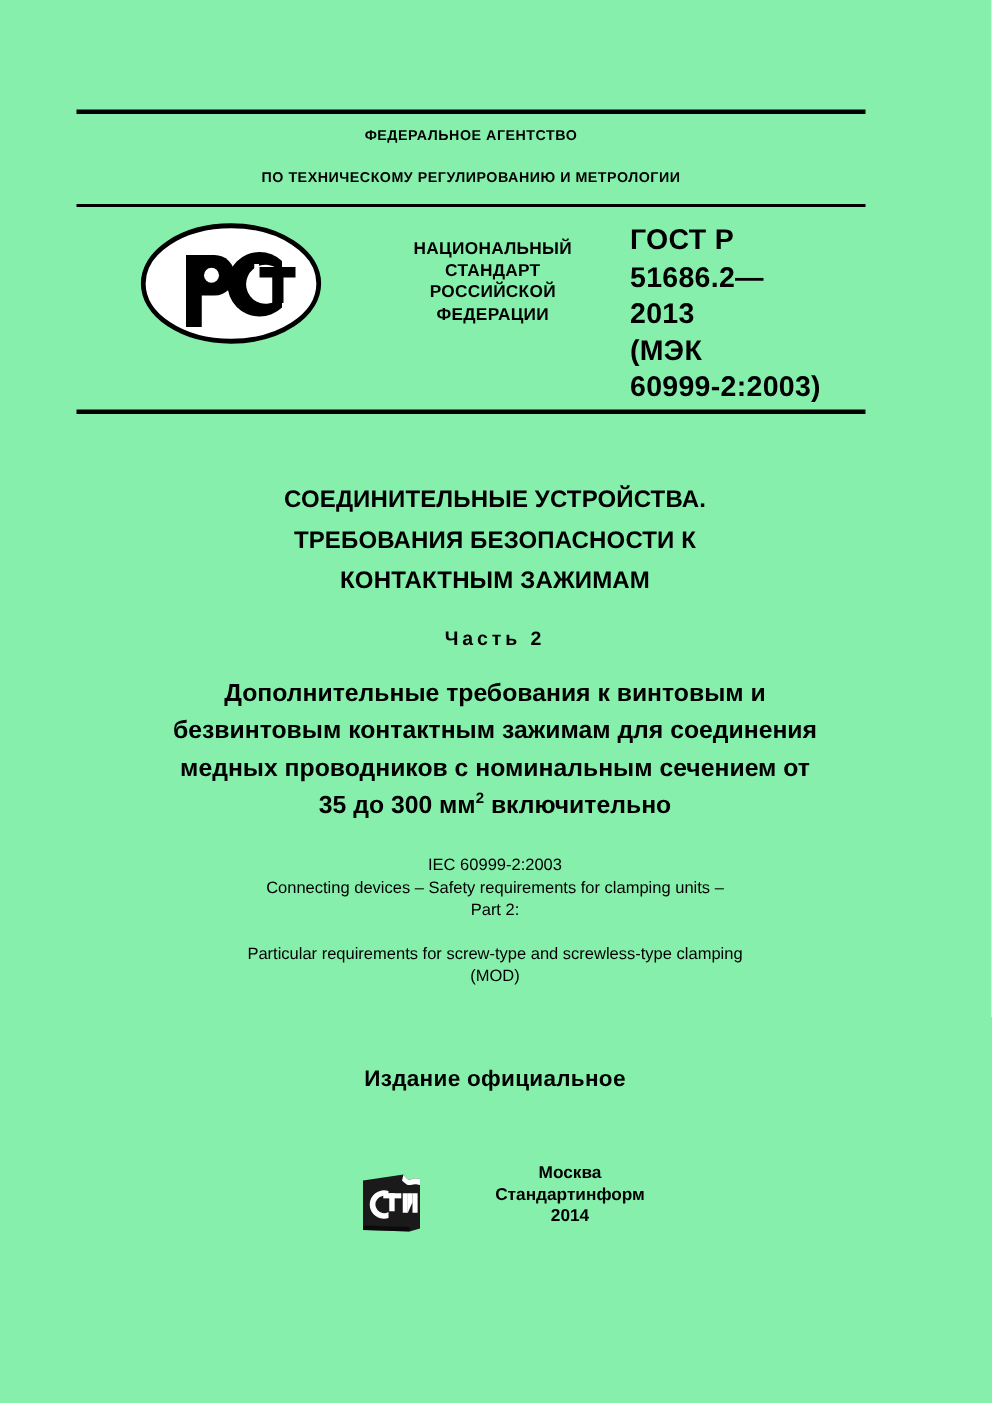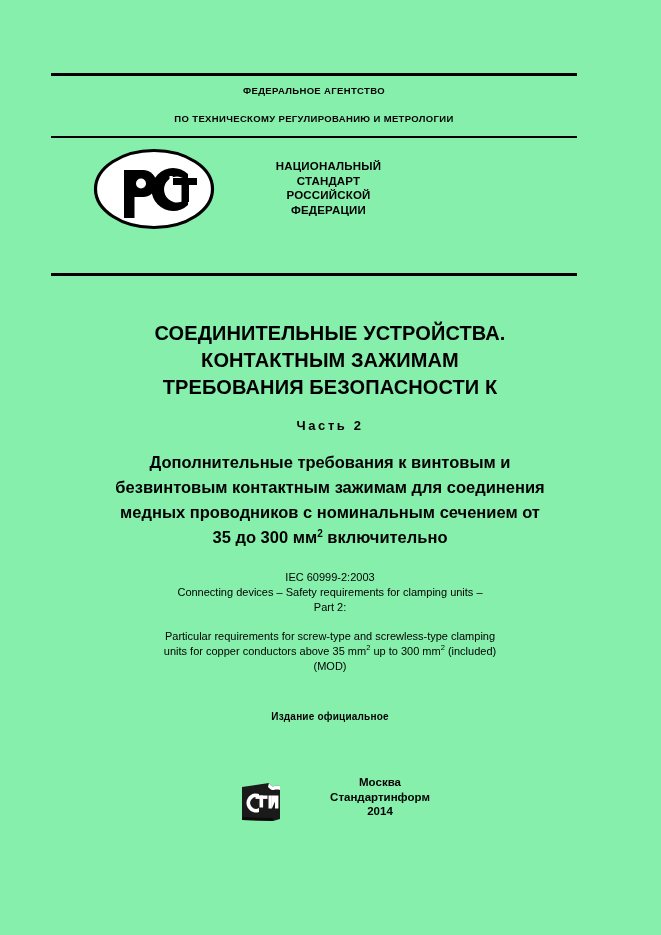--- a/index.html
+++ b/index.html
@@ -90,21 +90,21 @@
   }
 
   
   .main-title {
     position: absolute;
     left: 60px;
     top: 320px;
     width: 540px;
     text-align: center;
     font-weight: bold;
-    font-size: 20px;
+    font-size: 16px;
     line-height: 27px;
     letter-spacing: 0.1px;
   }
 
   .part-label {
     position: absolute;
     left: 60px;
     top: 418px;
     width: 540px;
     text-align: center;
@@ -150,21 +150,21 @@
   }
 
   
   .official-edition {
     position: absolute;
     left: 60px;
     top: 711px;
     width: 540px;
     text-align: center;
     font-weight: bold;
-    font-size: 10px;
+    font-size: 15px;
     letter-spacing: 0.2px;
   }
 
   
   .imprint {
     position: absolute;
     left: 60px;
     top: 775px;
     width: 540px;
     height: 55px;
@@ -222,45 +222,51 @@
       </svg>
     </div>
 
     <div class="national-standard">
       <div>НАЦИОНАЛЬНЫЙ</div>
       <div>СТАНДАРТ</div>
       <div>РОССИЙСКОЙ</div>
       <div>ФЕДЕРАЦИИ</div>
     </div>
 
+    <div class="std-number">
+      <div>ГОСТ Р</div>
+      <div>51686.2—</div>
+      <div>2013</div>
+      <div>(МЭК</div>
+      <div>60999-2:2003)</div>
+    </div>
   </div>
 
   <div class="main-title">
     <div>СОЕДИНИТЕЛЬНЫЕ УСТРОЙСТВА.</div>
+    <div>ТРЕБОВАНИЯ БЕЗОПАСНОСТИ К</div>
     <div>КОНТАКТНЫМ ЗАЖИМАМ</div>
-    <div>ТРЕБОВАНИЯ БЕЗОПАСНОСТИ К</div>
   </div>
 
   <div class="part-label">Часть 2</div>
 
   <div class="subtitle">
     <div>Дополнительные требования к винтовым и</div>
     <div>безвинтовым контактным зажимам для соединения</div>
     <div>медных проводников с номинальным сечением от</div>
     <div><span>35 до 300 мм</span><sup>2</sup><span> включительно</span></div>
   </div>
 
   <div class="iec-block">
     <div>IEC 60999-2:2003</div>
     <div>Connecting devices – Safety requirements for clamping units –</div>
     <div>Part 2:</div>
 
     <div class="iec-group-2">
       <div>Particular requirements for screw-type and screwless-type clamping</div>
-      <div><span>units for copper conductors above 35 mm</span><sup>2</sup><span> up to 300 mm</span><sup>2</sup><span> (included)</span></div>
       <div>(MOD)</div>
     </div>
   </div>
 
   <div class="official-edition">Издание официальное</div>
 
   <div class="imprint">
 
     <div class="si-logo">
       <svg viewBox="0 0 44 42" width="44" height="42" aria-hidden="true">

